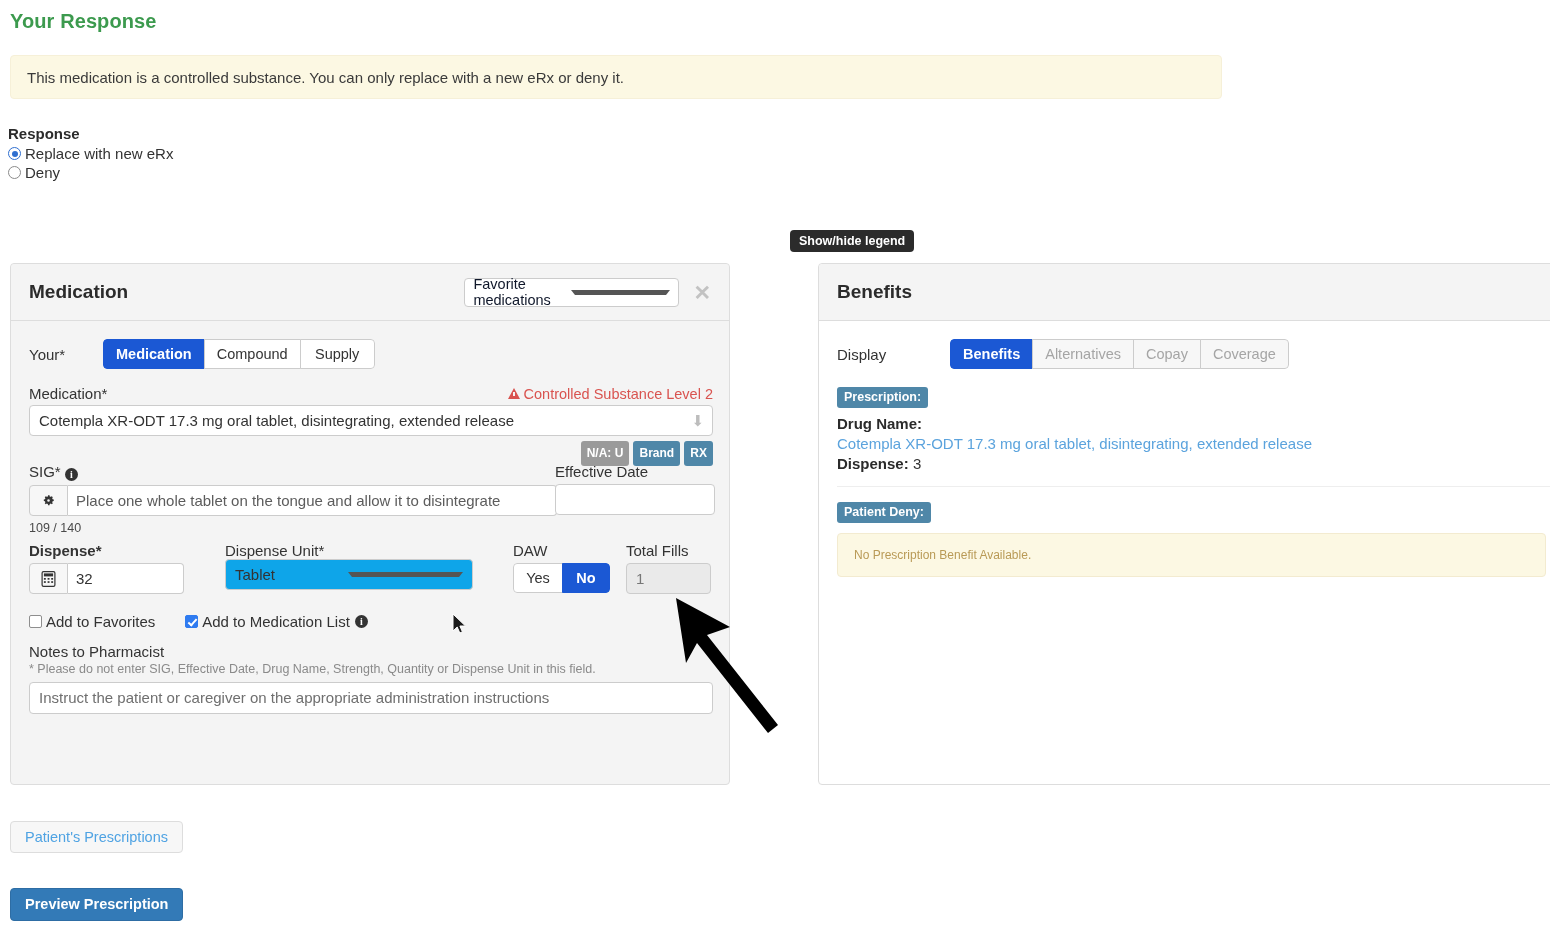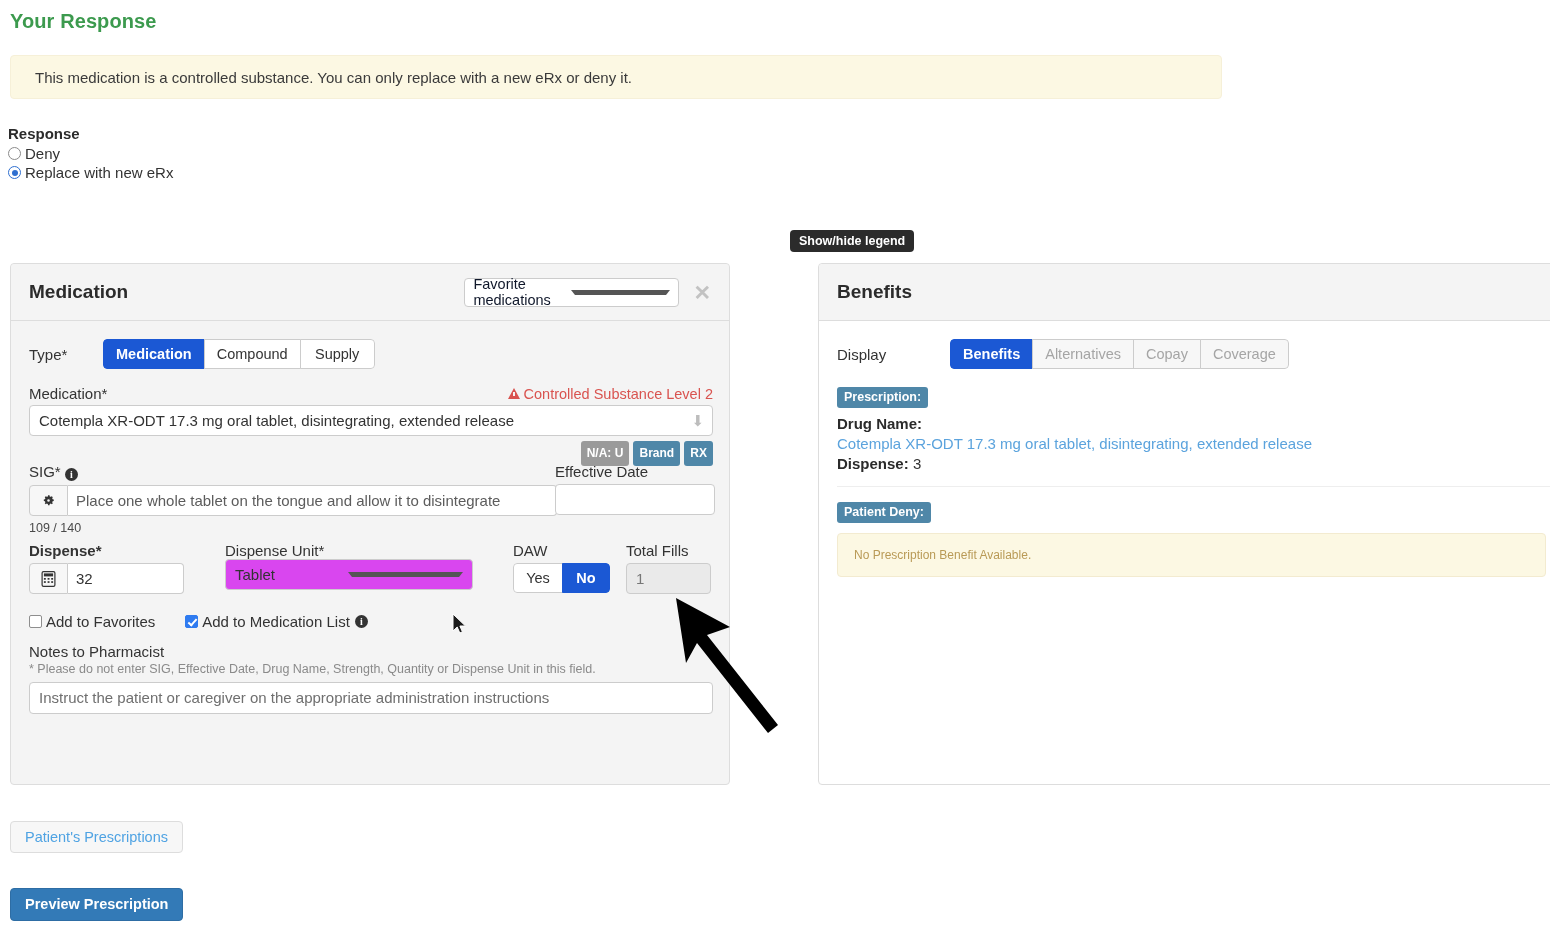--- a/index.html
+++ b/index.html
@@ -34,21 +34,21 @@
     position: absolute;
     left: 10px;
     top: 55px;
     width: 1212px;
     height: 44px;
     background: #fcf8e3;
     border: 1px solid #f6f0d8;
     border-radius: 4px;
     display: flex;
     align-items: center;
-    padding: 0 24px;
+    padding: 0 16px;
     box-sizing: border-box;
     font-size: 15px;
     color: #3a3a3a;
   }
 
   
   .response-block {
     position: absolute;
     left: 8px;
     top: 125px;
@@ -321,21 +321,21 @@
 
   .char-count {
     font-size: 12.5px;
     color: #4a4a4a;
     margin-top: 5px;
   }
 
   
   .sel-box {
     border: 1px solid #cccccc;
-    background: #d946ef;
+    background: #0ea5e9;
     border-radius: 4px;
     height: 31px;
     box-sizing: border-box;
     display: flex;
     align-items: center;
     padding: 0 9px;
     font-size: 15px;
     color: #333333;
   }
   .sel-box span { flex: 1; }
@@ -487,47 +487,47 @@
 <div class="page-title">Your Response</div>
 
 <div class="alert-banner">
   <span>This medication is a controlled substance. You can only replace with a new eRx or deny it.</span>
 </div>
 
 <div class="response-block">
   <div class="response-label">Response</div>
 
   <div class="radio-row">
+    <span class="radio-dot checked"></span>
+    <span>Replace with new eRx</span>
+  </div>
+
+  <div class="radio-row">
     <span class="radio-dot"></span>
     <span>Deny</span>
   </div>
-
-  <div class="radio-row">
-    <span class="radio-dot checked"></span>
-    <span>Replace with new eRx</span>
-  </div>
 </div>
 
 <div class="panel" id="medication-panel">
 
   <div class="panel-header">
     <div class="panel-title">Medication</div>
 
     <div class="fav-select">
       <span>Favorite medications</span>
       <span class="caret"></span>
     </div>
 
     <div class="panel-close">✕</div>
   </div>
 
   <div class="panel-body">
 
     <div class="form-row" style="margin-bottom:16px;">
-      <div class="field-label" style="width:74px;">Type*</div>
+      <div class="field-label" style="width:74px;">Your*</div>
       <div class="btn-group">
         <div class="gbtn active" style="min-width:97px;text-align:center;">Medication</div>
         <div class="gbtn" style="min-width:95px;text-align:center;">Compound</div>
         <div class="gbtn" style="min-width:75px;text-align:center;">Supply</div>
       </div>
     </div>
 
     <div class="form-row" style="width:684px;justify-content:space-between;margin-bottom:3px;">
       <div class="field-label">Medication*</div>
       <div class="controlled-warning">

